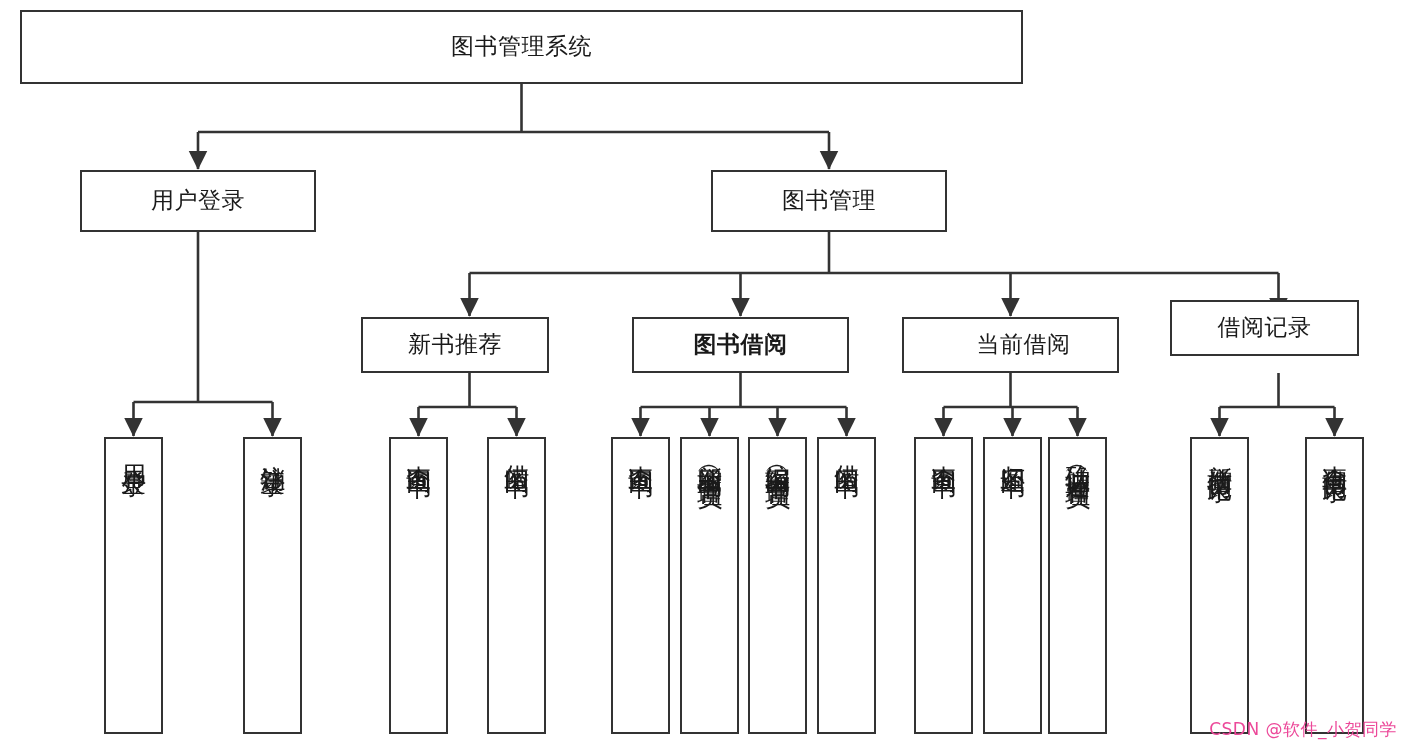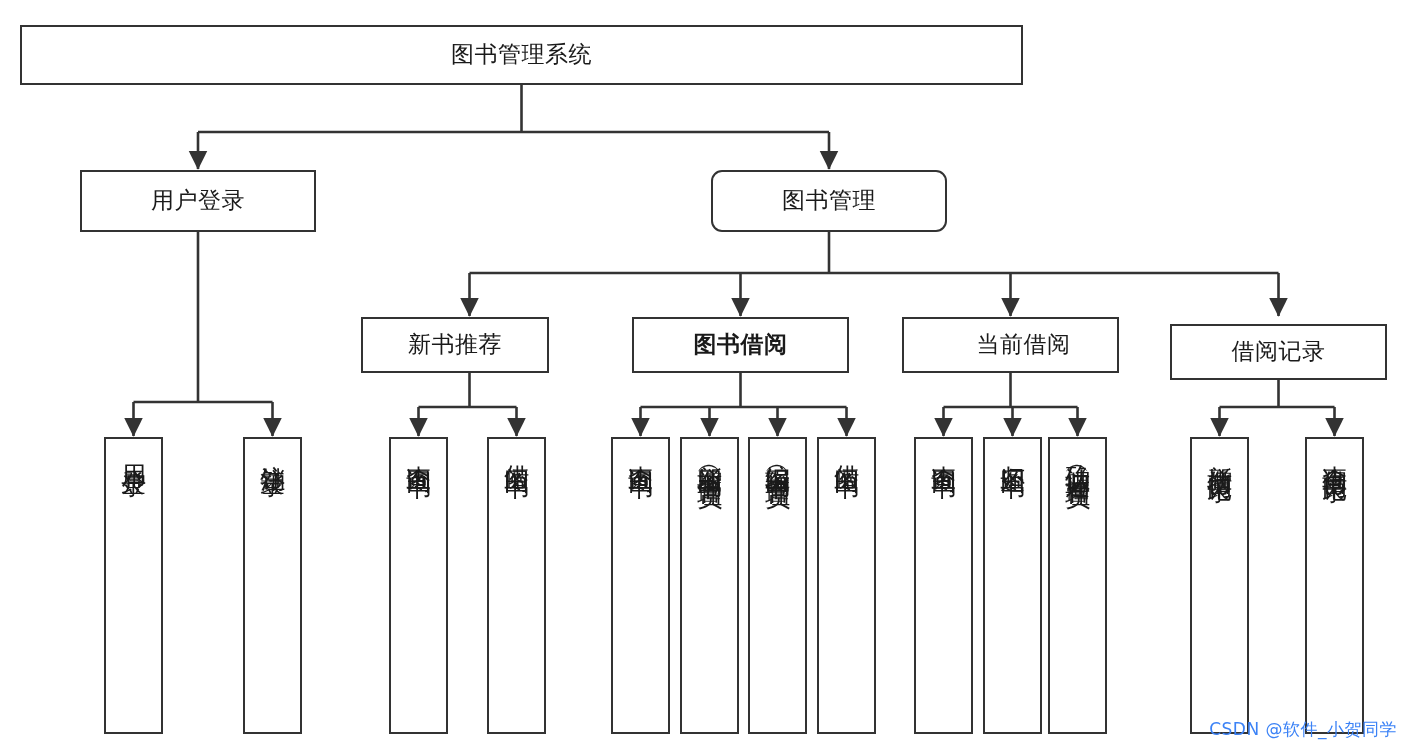--- a/index.html
+++ b/index.html
@@ -51,21 +51,21 @@
     text-orientation: upright;
     font-size: 25px;
     letter-spacing: 3px;
     white-space: nowrap;
   }
   #watermark {
     position: absolute;
     right: 8px;
     bottom: 6px;
     font-size: 17px;
-    color: #3b82f6;
+    color: #ec4899;
     letter-spacing: 0.5px;
     white-space: nowrap;
     pointer-events: none;
   }
 </style>
 </head>
 <body>
 
 <div id="canvas">
   <svg id="edges" viewBox="0 0 1405 747" preserveAspectRatio="none" aria-hidden="true">
@@ -104,39 +104,39 @@
         <path d="M 943.5 407 L 943.5 436" marker-end="url(#arrow)"></path>
         <path d="M 1012.5 407 L 1012.5 436" marker-end="url(#arrow)"></path>
         <path d="M 1077.5 407 L 1077.5 436" marker-end="url(#arrow)"></path>
         <path d="M 1278.5 373 L 1278.5 407"></path>
         <path d="M 1219.5 407 L 1334.5 407"></path>
         <path d="M 1219.5 407 L 1219.5 436" marker-end="url(#arrow)"></path>
         <path d="M 1334.5 407 L 1334.5 436" marker-end="url(#arrow)"></path>
       </g>
   </svg>
   <div id="nodes">
-      <div class="node horiz" style="left: 20px; top: 25px; width: 1003px; height: 60px;">
+      <div class="node horiz" style="left: 20px; top: 10px; width: 1003px; height: 74px;">
         <span class="node-label">图书管理系统</span>
       </div>
       <div class="node horiz" style="left: 80px; top: 170px; width: 236px; height: 62px;">
         <span class="node-label">用户登录</span>
       </div>
-      <div class="node horiz" style="left: 711px; top: 170px; width: 236px; height: 62px; border-radius: 11px;">
+      <div class="node horiz" style="left: 711px; top: 170px; width: 236px; height: 62px;">
         <span class="node-label">图书管理</span>
       </div>
       <div class="node horiz" style="left: 361px; top: 317px; width: 188px; height: 56px;">
         <span class="node-label">新书推荐</span>
       </div>
       <div class="node horiz" style="left: 632px; top: 317px; width: 217px; height: 56px; font-weight: bold;">
         <span class="node-label">图书借阅</span>
       </div>
       <div class="node horiz" style="left: 902px; top: 317px; width: 217px; height: 56px; padding-left: 26px;">
         <span class="node-label">当前借阅</span>
       </div>
-      <div class="node horiz" style="left: 1170px; top: 324px; width: 217px; height: 56px;">
+      <div class="node horiz" style="left: 1170px; top: 300px; width: 189px; height: 56px;">
         <span class="node-label">借阅记录</span>
       </div>
       <div class="node vert" style="left: 104px; top: 437px; width: 59px; height: 297px;">
         <span class="node-label">用户登录</span>
       </div>
       <div class="node vert" style="left: 243px; top: 437px; width: 59px; height: 297px;">
         <span class="node-label">注销登录</span>
       </div>
       <div class="node vert" style="left: 389px; top: 437px; width: 59px; height: 297px;">
         <span class="node-label">查询图书</span>

